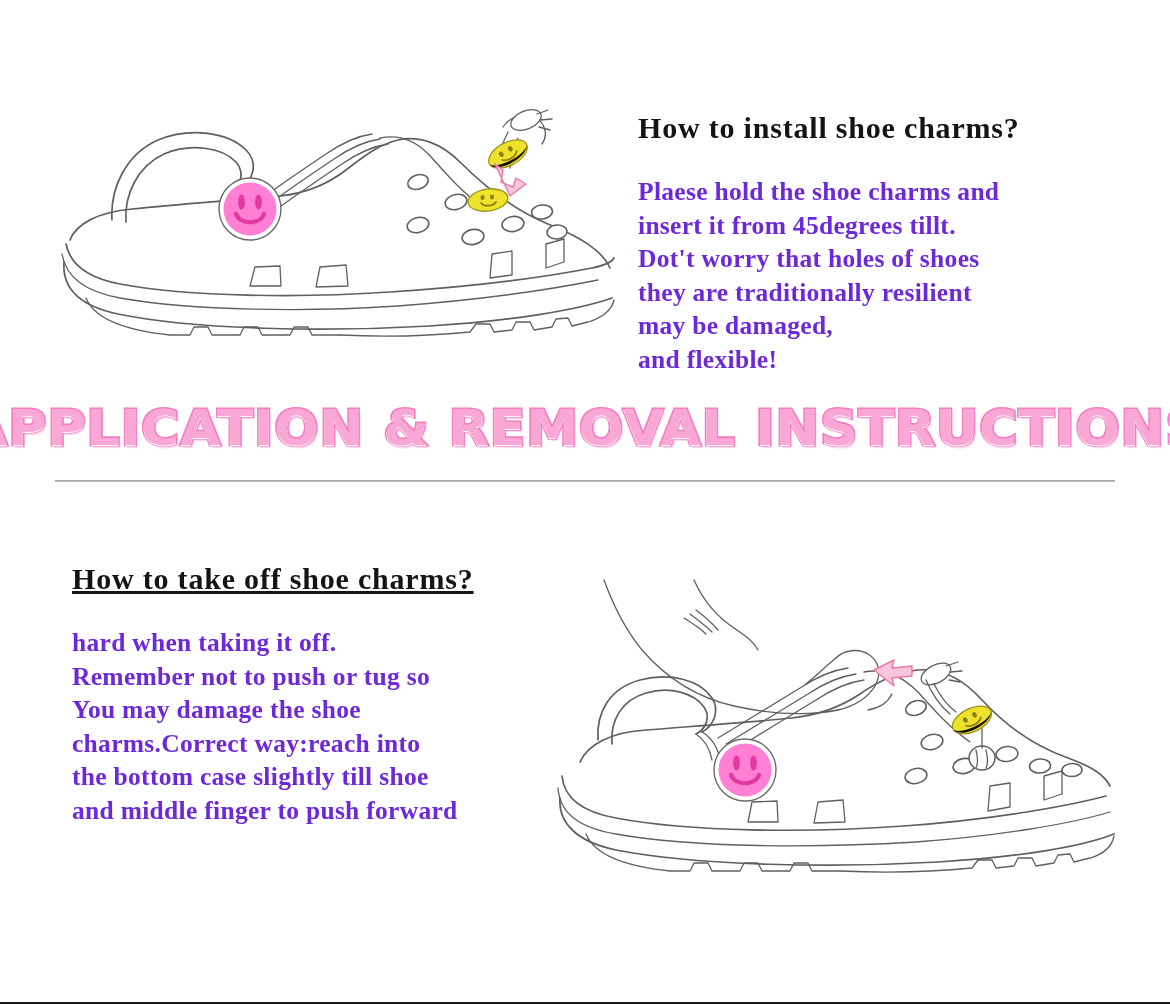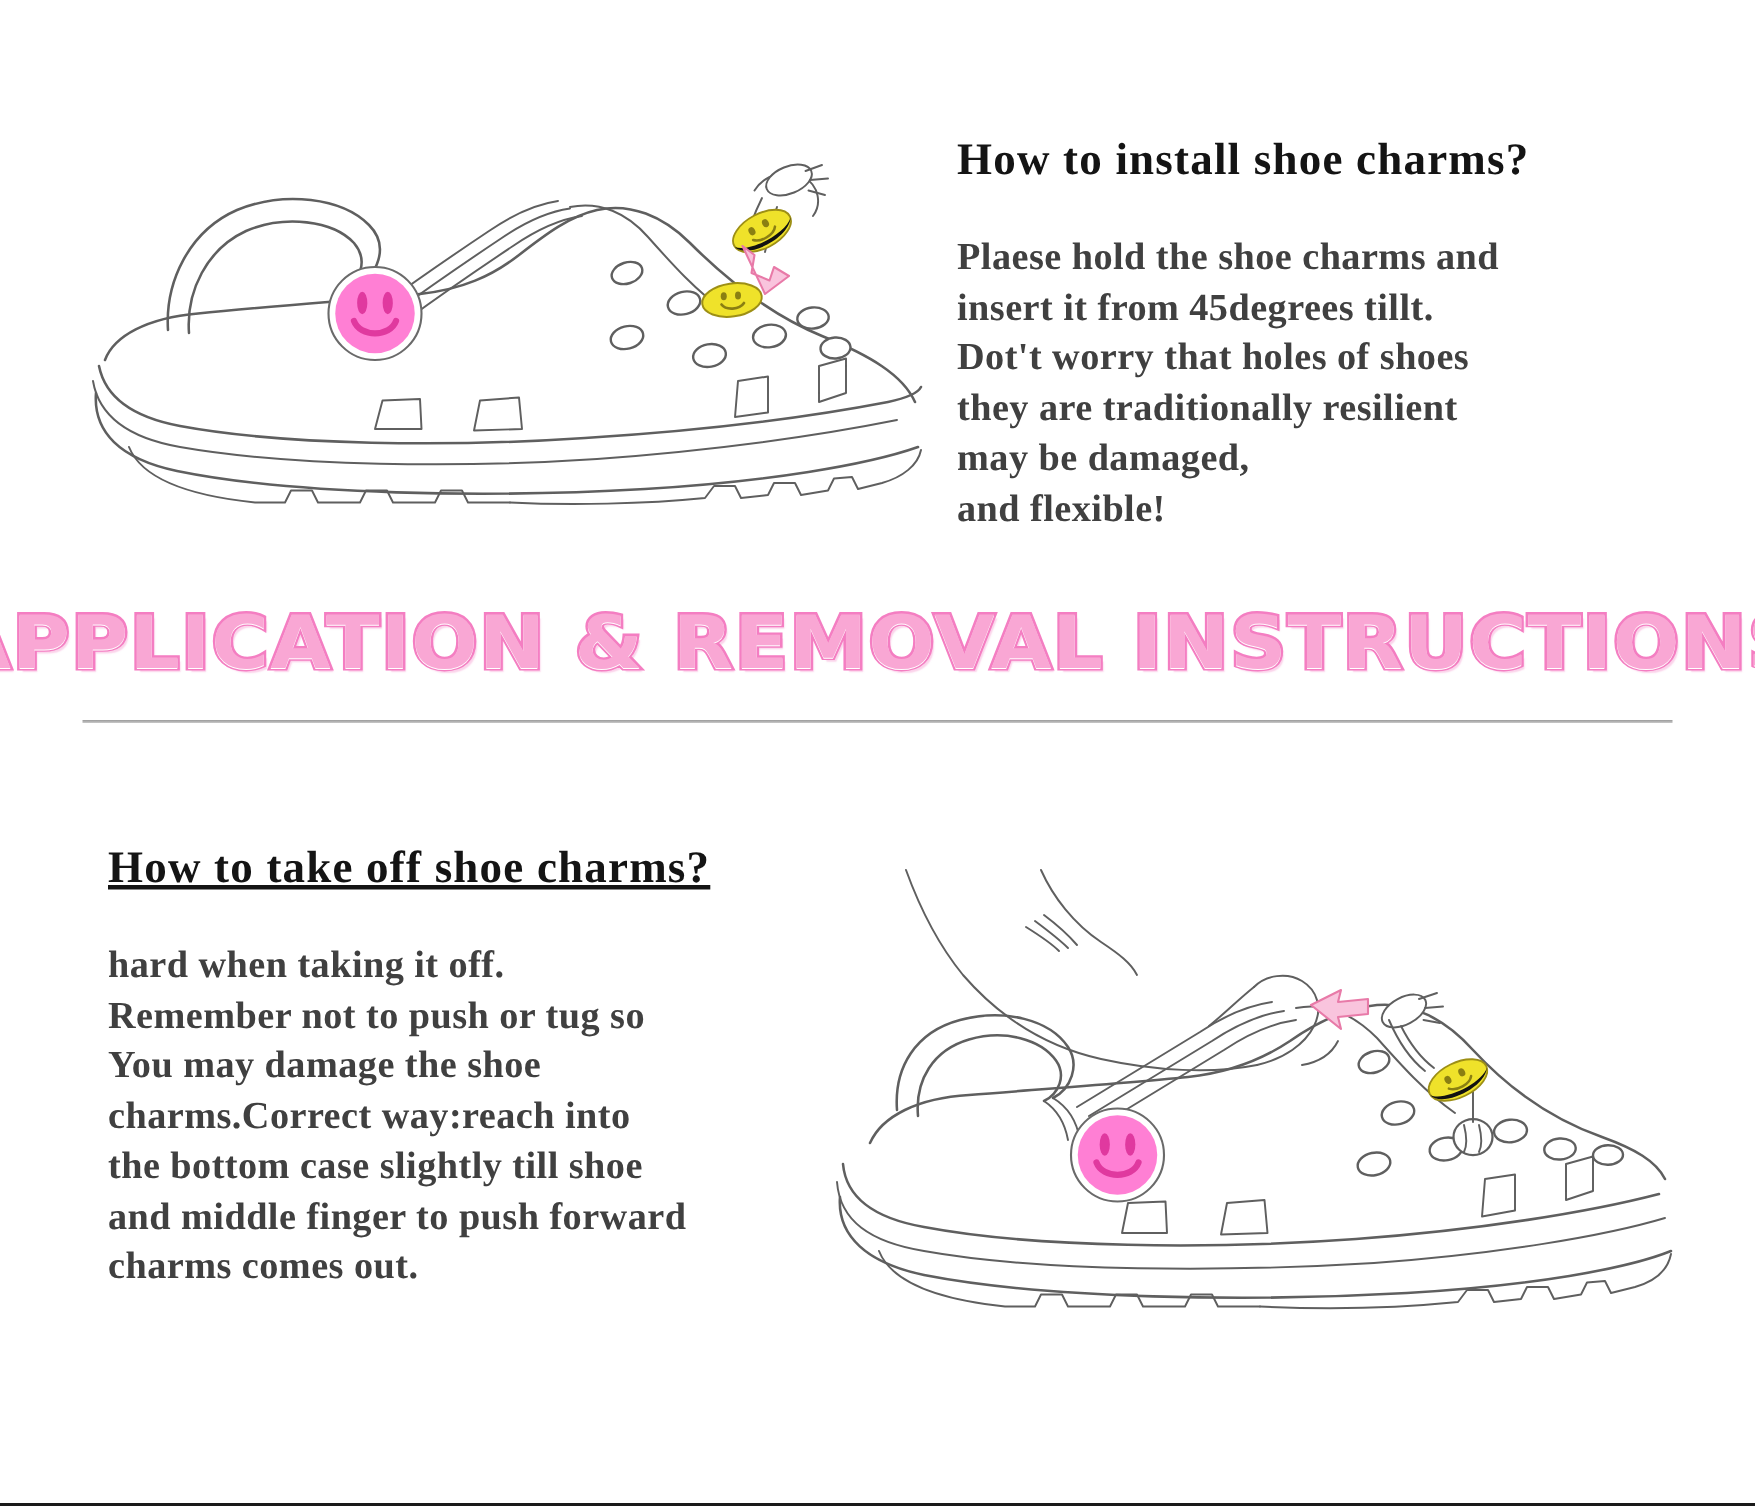--- a/index.html
+++ b/index.html
@@ -30,29 +30,29 @@
     letter-spacing: 0.8px;
     color: #141414;
     white-space: nowrap;
   }
   .section-body {
     font-family: "Liberation Serif", serif;
     font-weight: bold;
     font-size: 25.5px;
     line-height: 33.5px;
     letter-spacing: 0.3px;
-    color: #404040;
+    color: #6d28d9;
   }
   .section-body div { white-space: nowrap; }
 
   
   #install-text {
     position: absolute;
     left: 638px;
-    top: 90px;
+    top: 111px;
     width: 470px;
   }
   #install-heading { margin-bottom: 30px; }
 
   
   #banner {
     position: absolute;
     left: 0px;
     top: 398px;
     width: 1170px;
@@ -224,21 +224,20 @@
 
   <div id="removal-text">
     <div class="section-heading" id="removal-heading">How to take off shoe charms?</div>
     <div class="section-body">
       <div>hard when taking it off.</div>
       <div>Remember not to push or tug so</div>
       <div>You may damage the shoe</div>
       <div>charms.Correct way:reach into</div>
       <div>the bottom case slightly till shoe</div>
       <div>and middle finger to push forward</div>
-      <div>charms comes out.</div>
     </div>
   </div>
 
   <div class="illus" id="shoe-bot">
     <svg width="600" height="330" viewBox="0 0 600 330">
 
       <g class="ln ln-thin">
         <path d="M84 0 C92 22, 104 48, 122 70 C148 100, 178 118, 214 126
                  C250 134, 288 136, 318 130"></path>
         <path d="M174 0 C182 18, 196 36, 214 48 C226 56, 234 62, 238 70"></path>

